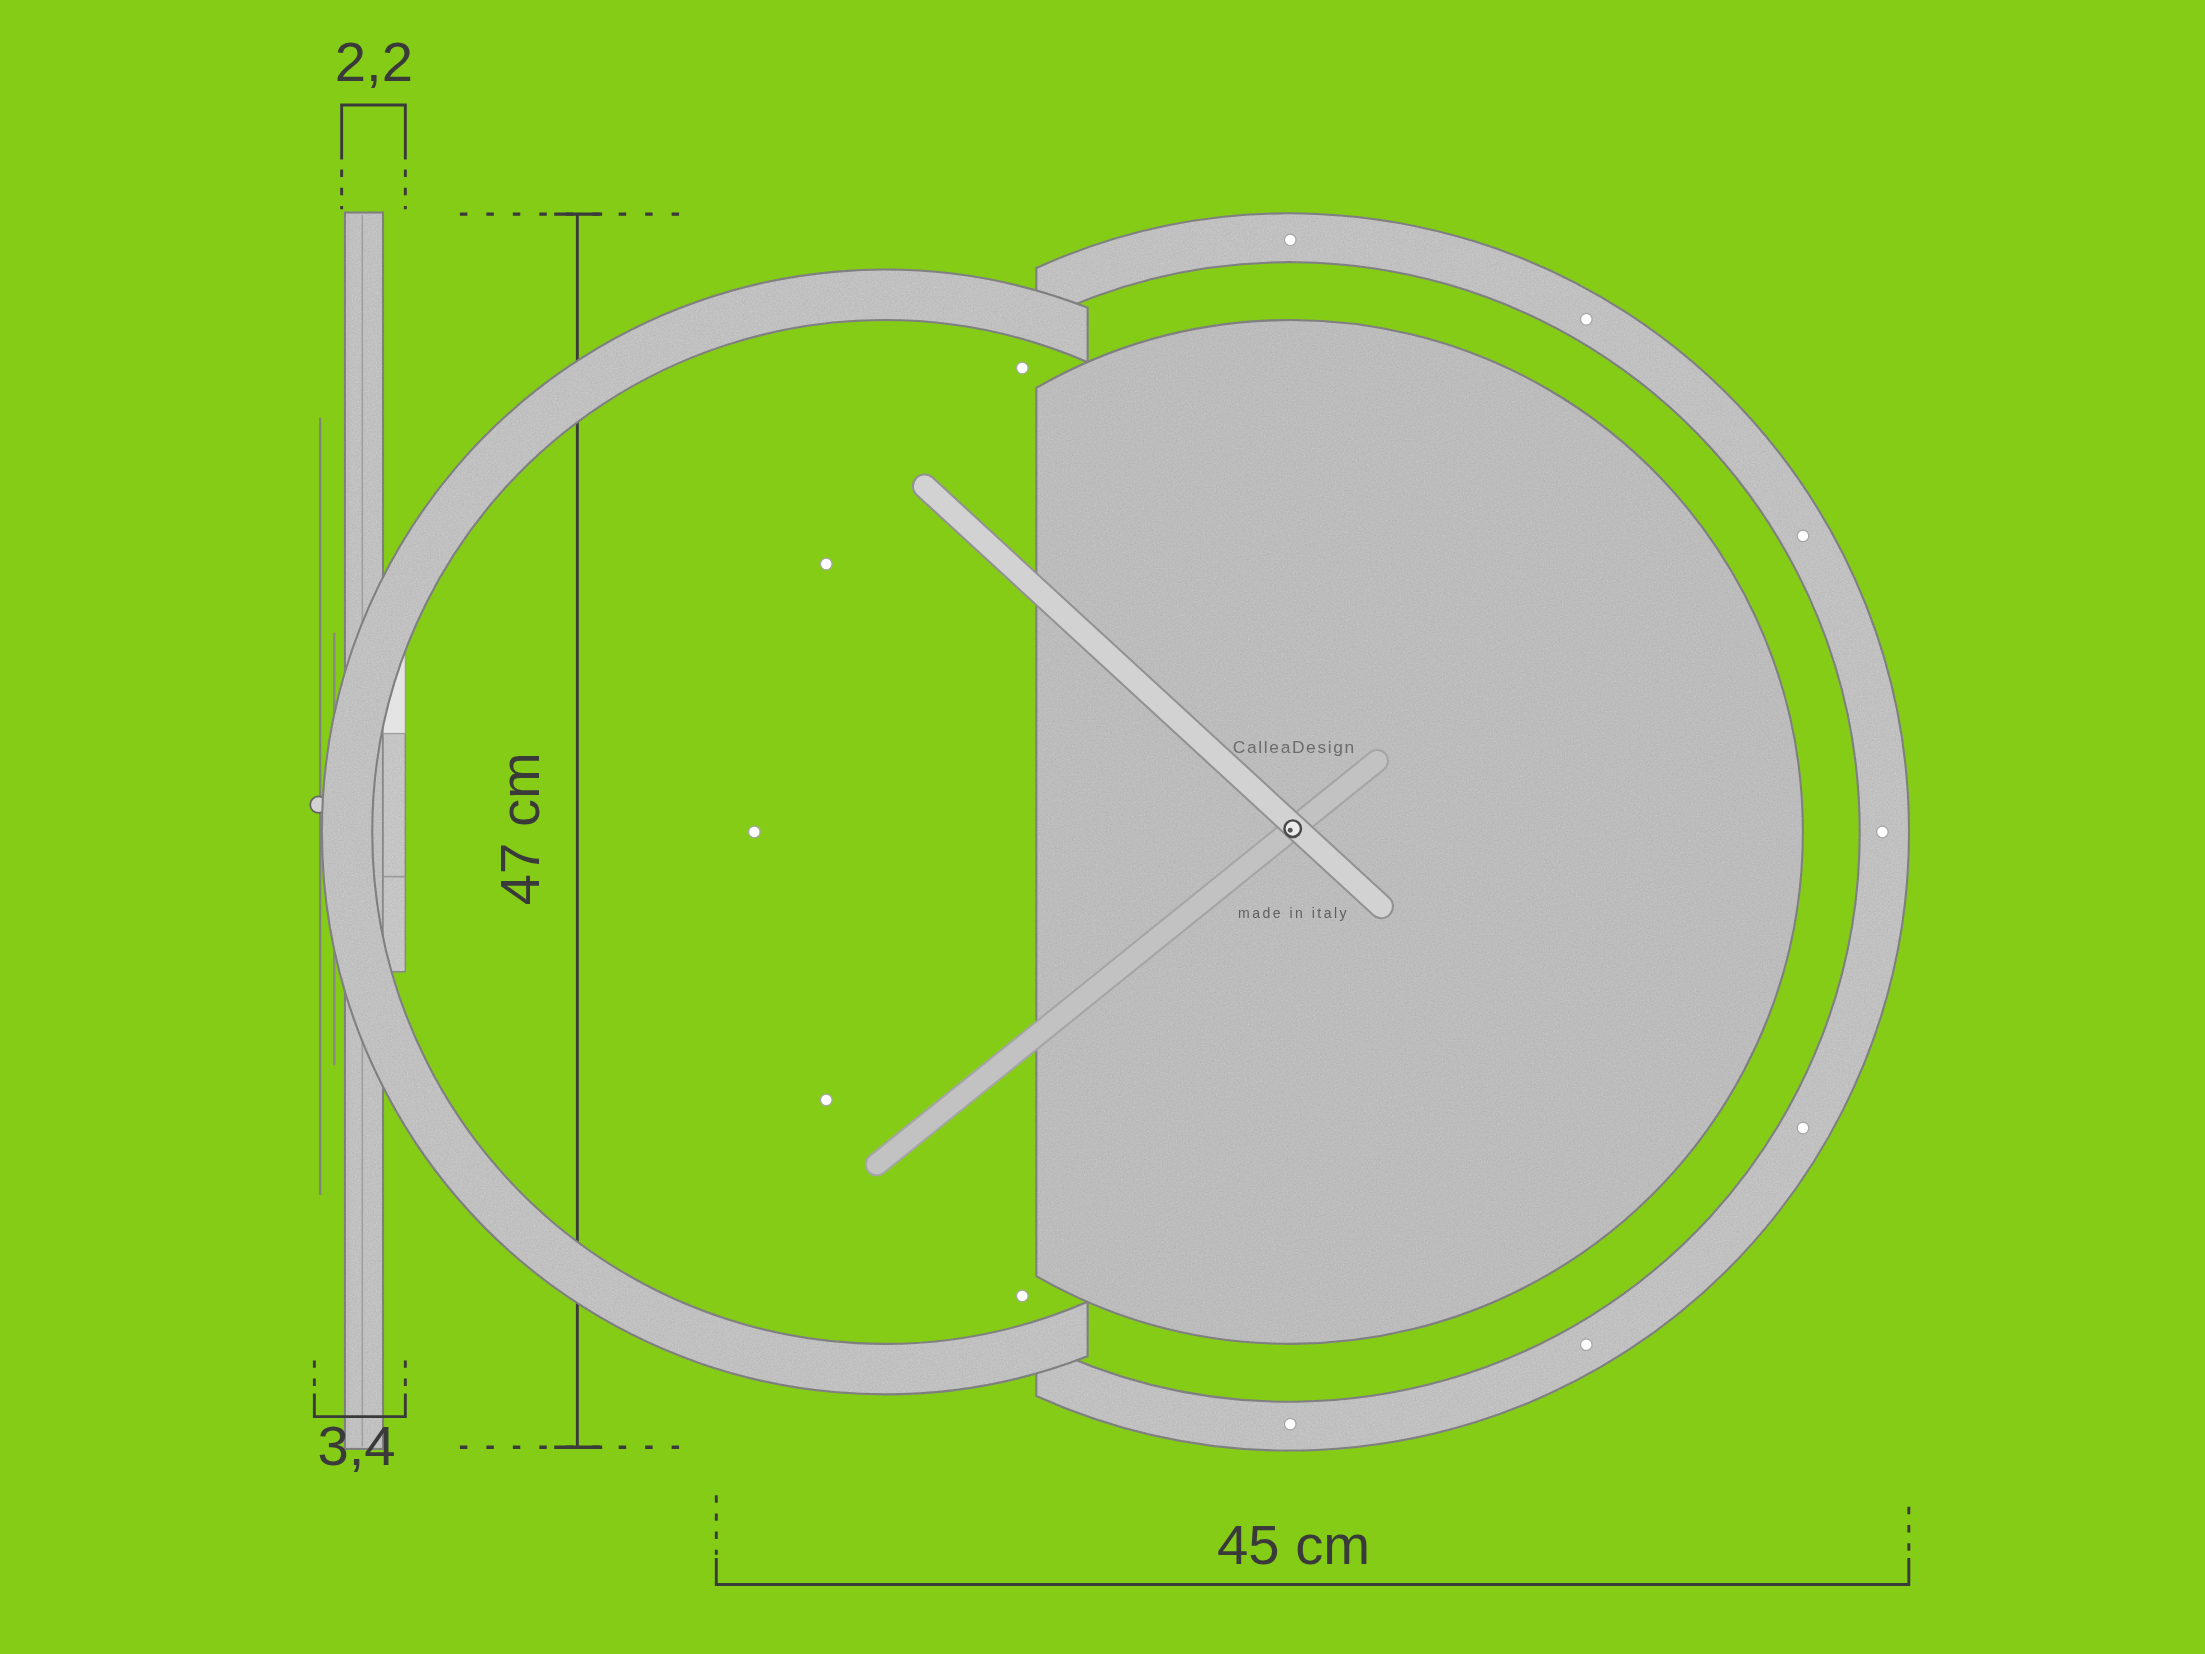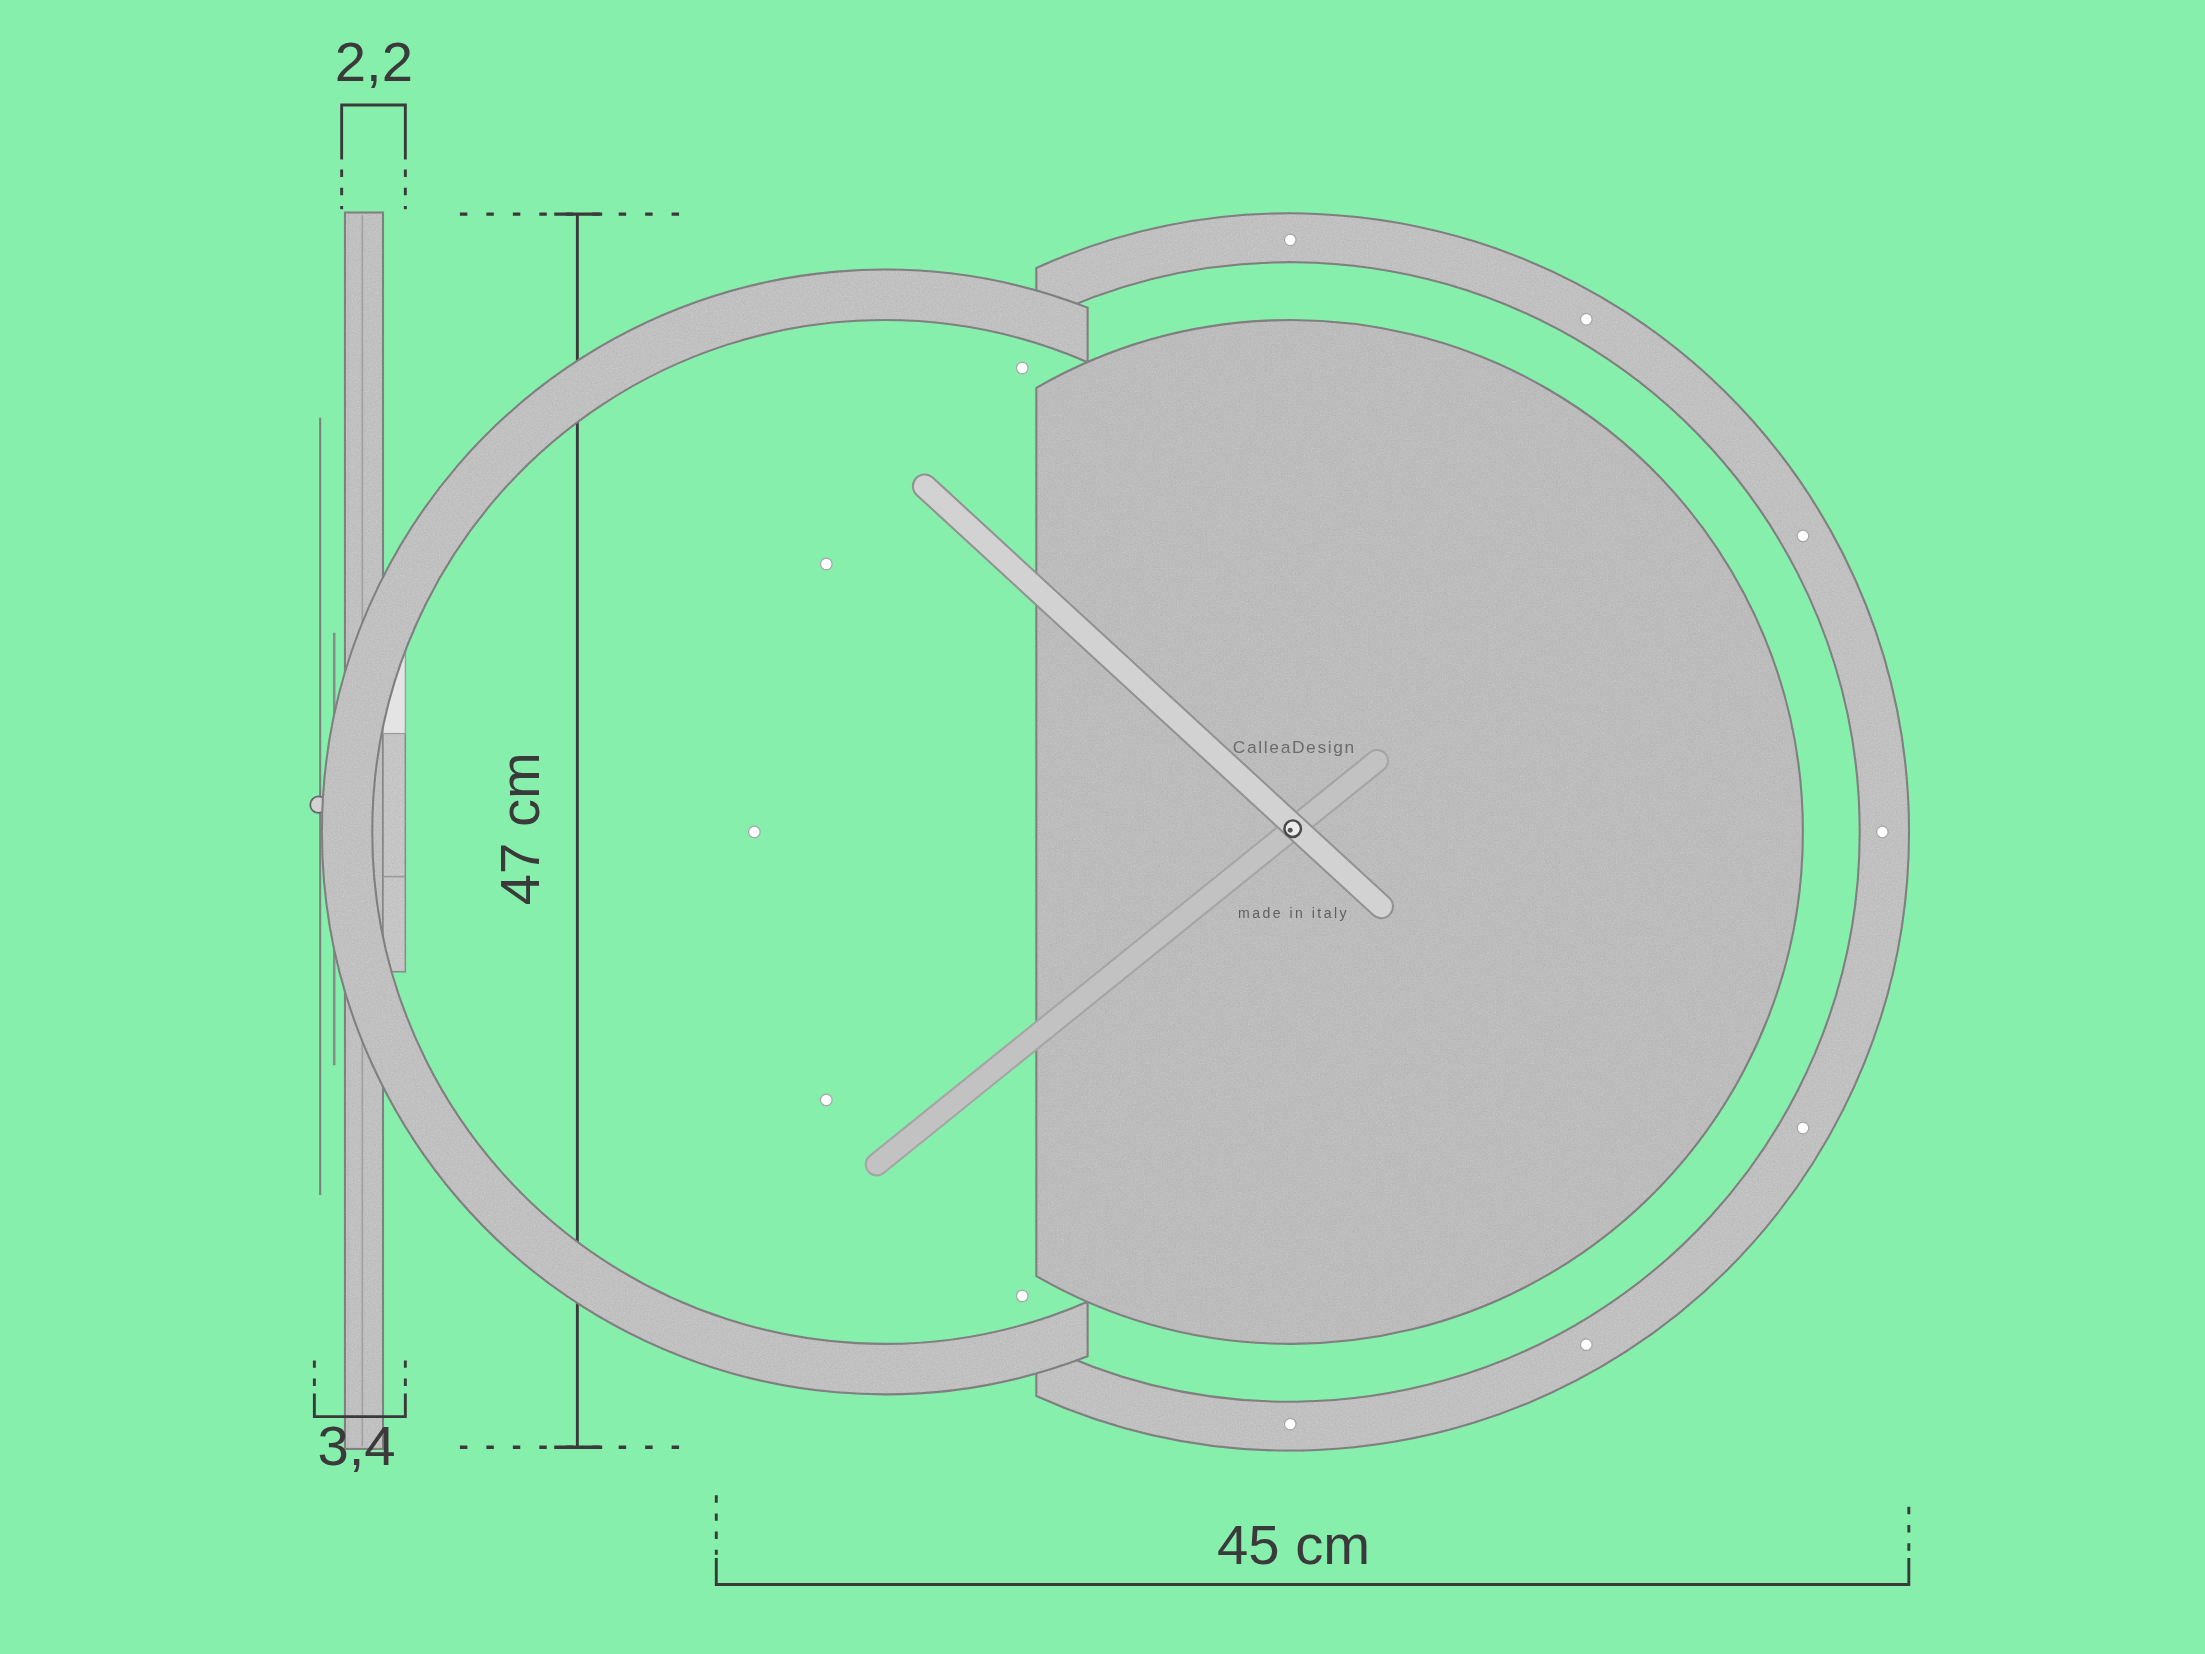--- a/index.html
+++ b/index.html
@@ -1,16 +1,16 @@
 <!DOCTYPE html>
 <html style="--line: #3a3a3a; --wood: #d4d4d4; --wood_dark: #cfcfcf; --edge: #8d8d8d; --hand_light: #d2d2d2; --hand_mid: #c2c2c2; --text_brand: #6b6b6b; --text_made: #5f5f5f;font-size:13.2px"><head>
 <meta charset="utf-8">
 <style>
   html,body{margin:0;padding:0;background:#ffffff;}
-  #page{position:relative;width:2205px;height:1654px;background:#86efac;overflow:hidden;
+  #page{position:relative;width:2205px;height:1654px;background:#84cc16;overflow:hidden;
         font-family:"Liberation Sans",sans-serif;}
   svg{display:block;}
   
   .dimline{stroke:var(--line,#3a3a3a);stroke-width:3.5;fill:none;}
   .dimtick{stroke:var(--line,#3a3a3a);stroke-width:4;fill:none;}
   .dashv{stroke:var(--line,#3a3a3a);stroke-width:3.5;fill:none;stroke-dasharray:9 13;}
   .dotth{stroke:var(--line,#3a3a3a);stroke-width:4;fill:none;stroke-dasharray:9 23;}
   text.dim{fill:var(--line,#2e2e2e);font-family:"Liberation Sans",sans-serif;
            font-size:68px;}
   

